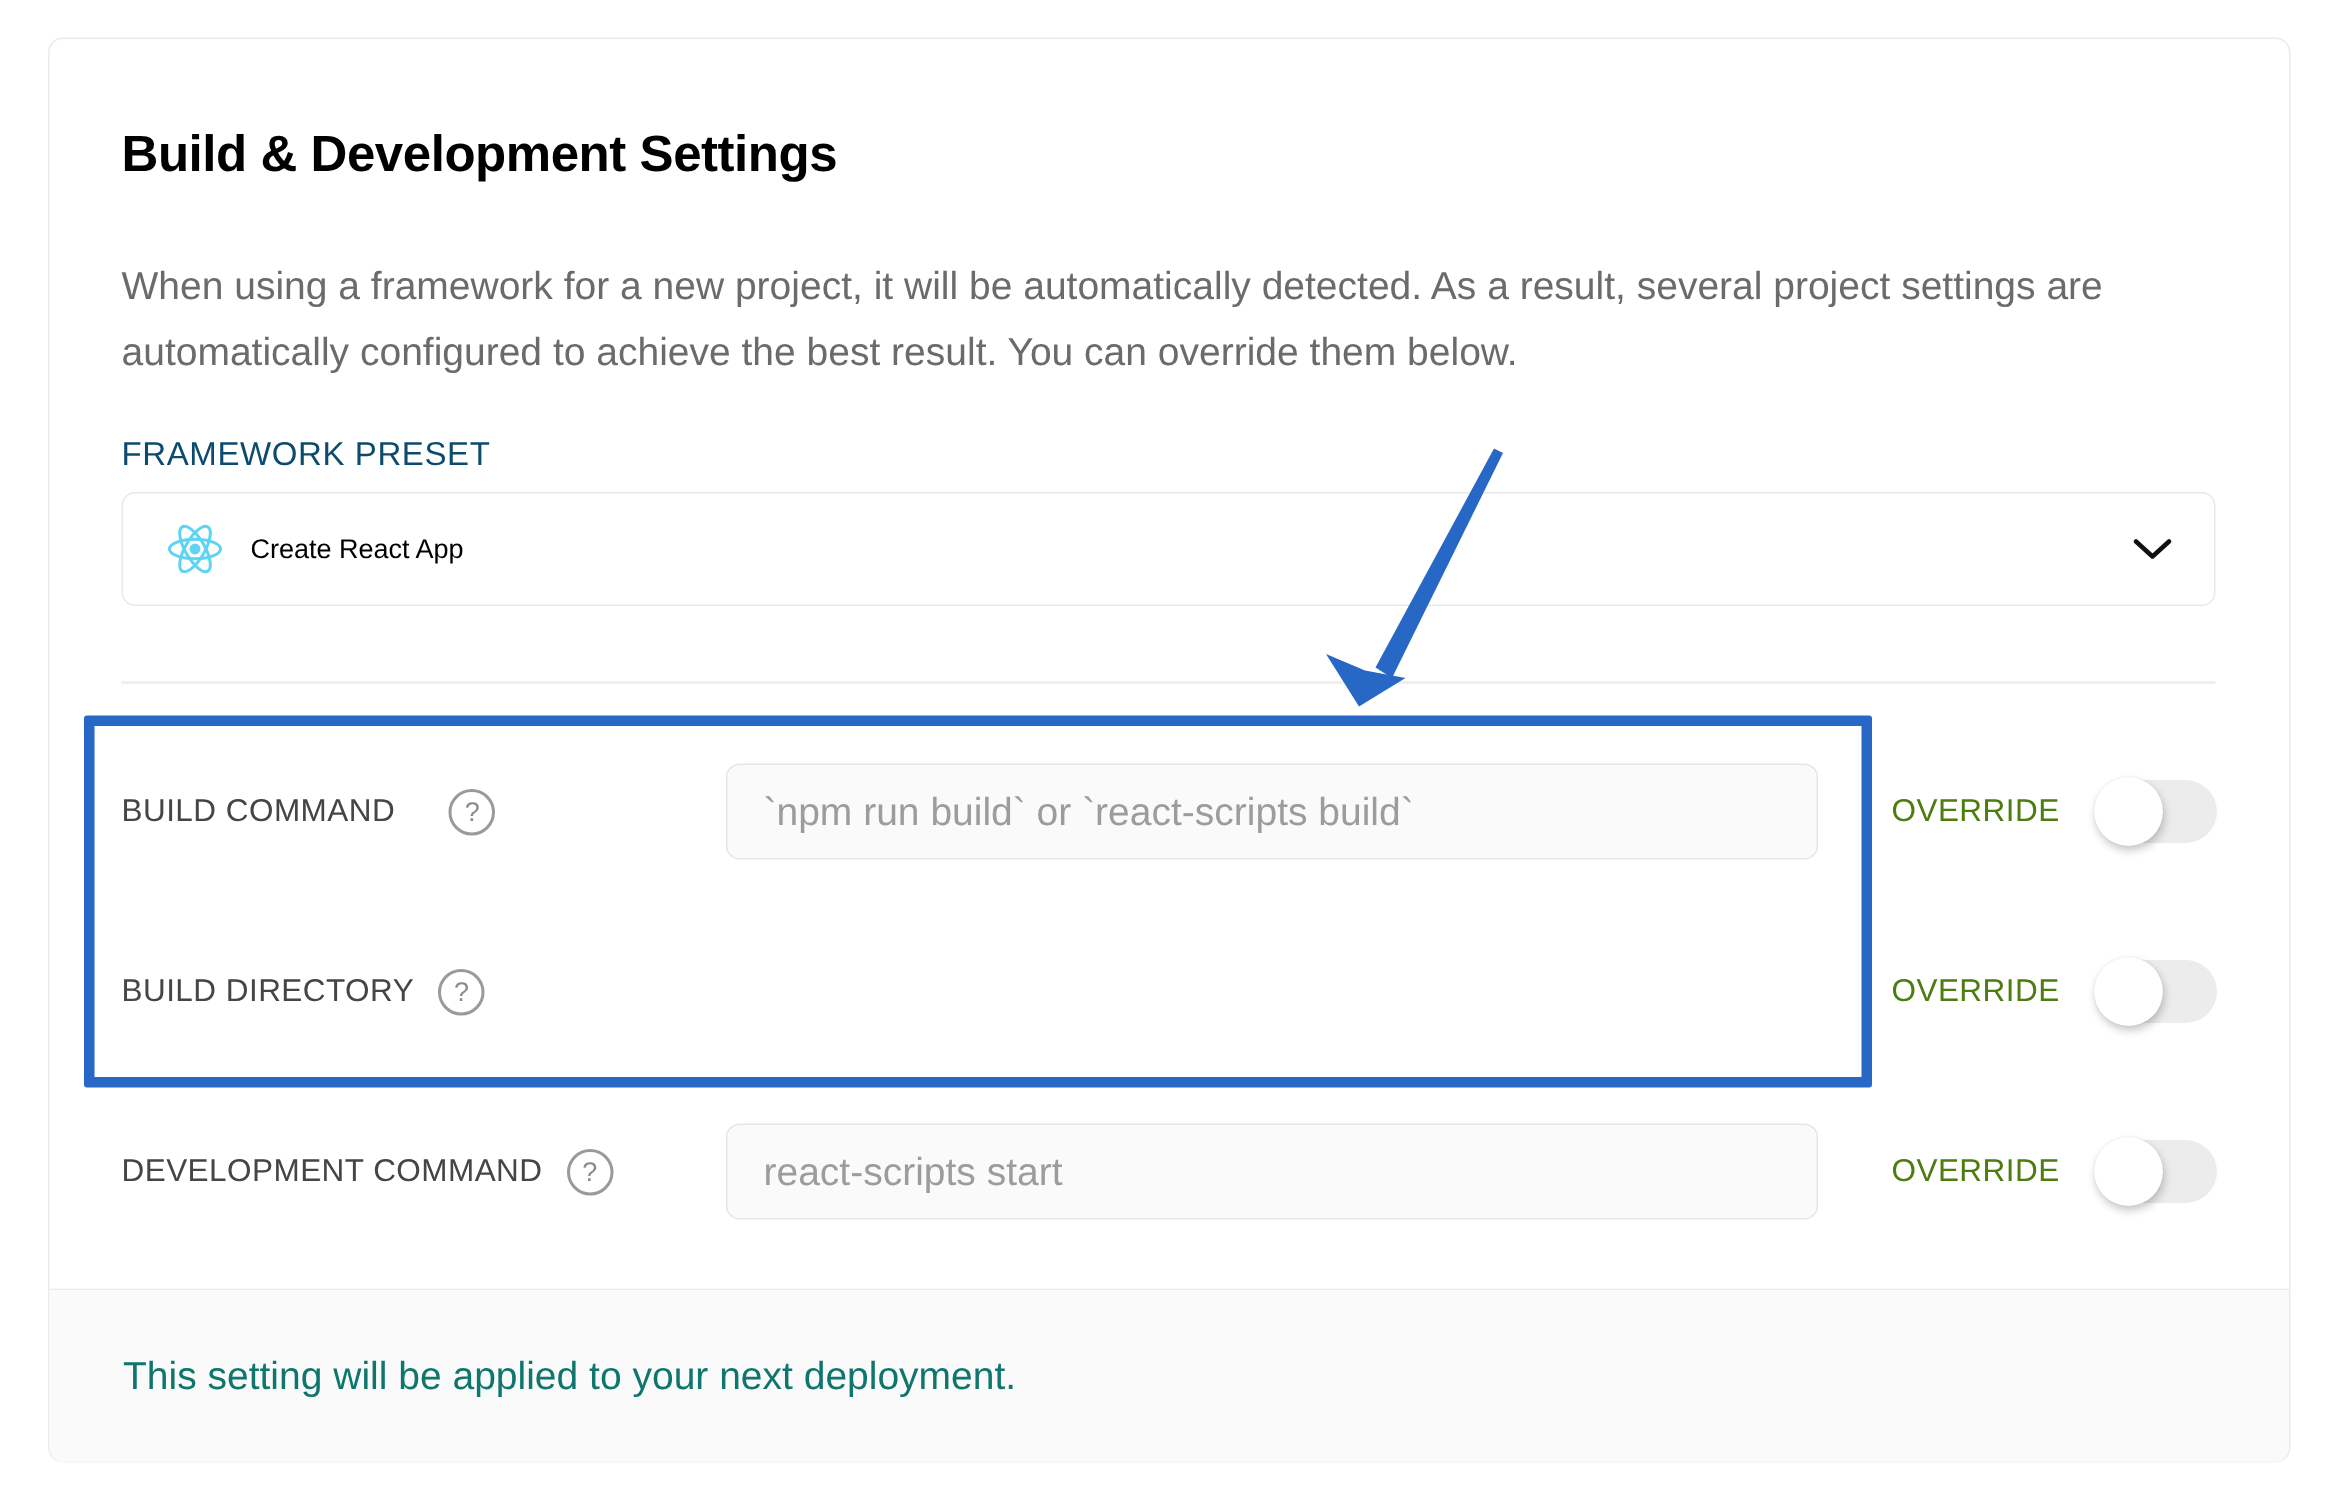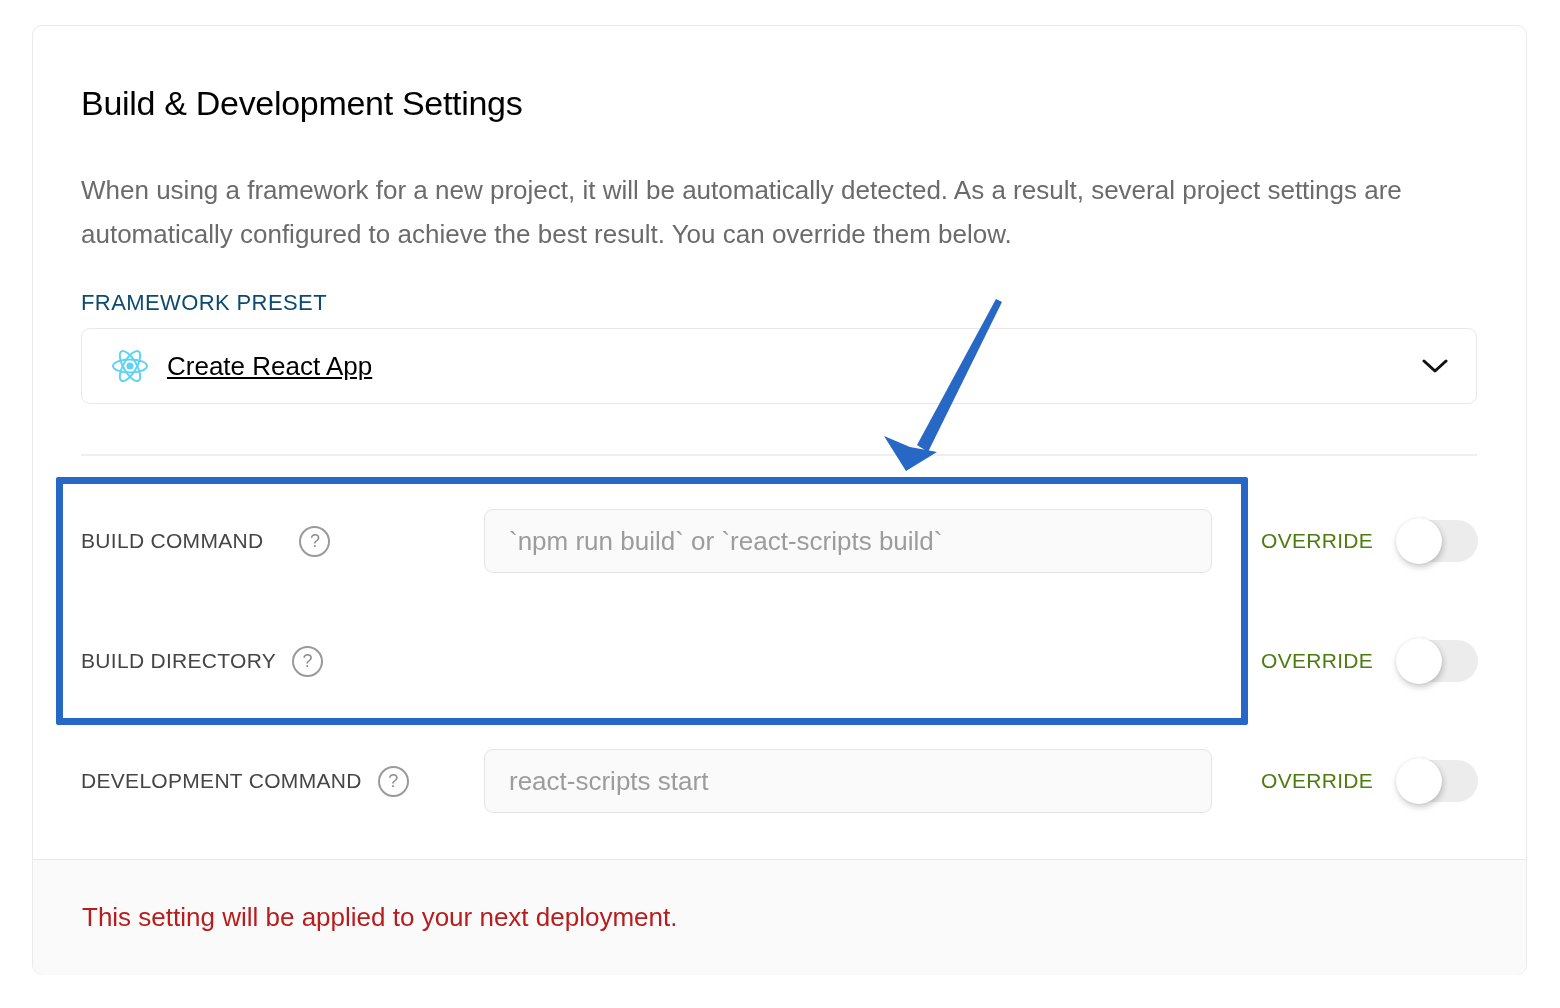--- a/index.html
+++ b/index.html
@@ -3,34 +3,34 @@
 <meta charset="utf-8">
 <style>
   * { margin:0; padding:0; box-sizing:border-box; }
   html,body { width:1560px; height:1008px; background:#ffffff;
     font-family:"Liberation Sans","DejaVu Sans",sans-serif; }
   .page { position:relative; width:1560px; height:1008px; overflow:hidden; }
 
   .card { position:absolute; left:32px; top:25px; width:1495px; height:950px;
     background:#fff; border:1px solid #eaeaea; border-radius:10px; }
 
-  .title { position:absolute; left:48px; top:58px; font-size:34px; font-weight:400;
+  .title { position:absolute; left:48px; top:58px; font-size:34px; font-weight:700;
     color:#000; letter-spacing:-0.3px; }
 
   .desc { position:absolute; left:48px; top:142px; width:1380px; font-size:26px;
     line-height:44px; color:#6b6b6b; }
 
   .preset-label { position:absolute; left:48px; top:264px; font-size:22px;
     color:#0c4a6e; letter-spacing:0.4px; }
 
   .select { position:absolute; left:48px; top:302px; width:1396px; height:76px;
     background:#fff; border:1px solid #e8e8e8; border-radius:9px;
     display:flex; align-items:center; padding:0 28px; cursor:pointer; }
   .react-icon { width:40px; height:40px; margin-right:17px; flex:0 0 auto; }
-  .select-value { font-size:26px; color:#000;text-decoration:underline; }
+  .select-value { font-size:18px; color:#000; }
   .chevron { margin-left:auto; width:26px; height:16px; }
 
   .divider { position:absolute; left:48px; top:428px; width:1396px; height:2px;
     background:#efefef; }
 
   .row { position:absolute; left:48px; width:1398px; height:64px;
     display:flex; align-items:center; }
   .row-label { font-size:21px; color:#454545; letter-spacing:0.3px; }
   .help { width:31px; height:31px; border:2px solid #9a9a9a; border-radius:50%;
     margin-left:16px; color:#8b8b8b; font-size:18px; display:flex;
@@ -50,21 +50,21 @@
 
   .highlight-box { position:absolute; left:23px; top:451px; width:1192px; height:248px;
     border-style:solid; border-width:7px; border-radius:2px; pointer-events:none; }
 
   .annotation-svg { position:absolute; left:0; top:0; width:1560px; height:1008px;
     pointer-events:none; z-index:6; }
 
   .footer { position:absolute; left:0; top:833px; width:100%; height:116px;
     background:#fafafa; border-top:1px solid #eaeaea; border-radius:0 0 10px 10px;
     display:flex; align-items:center; padding:0 49px; }
-  .footer-note { font-size:26px; color:#b91c1c; }
+  .footer-note { font-size:26px; color:#0f766e; }
   .save-btn { margin-left:auto; width:158px; height:60px; background:#fbfbfb;
     border:1px solid #e8e8e8; border-radius:9px; color:#8a8a8a; font-size:26px;
     font-family:"Liberation Sans","DejaVu Sans",sans-serif; cursor:pointer; }
 </style>
 </head>
 <body>
 
 <div class="page">
   <div class="card">
 

